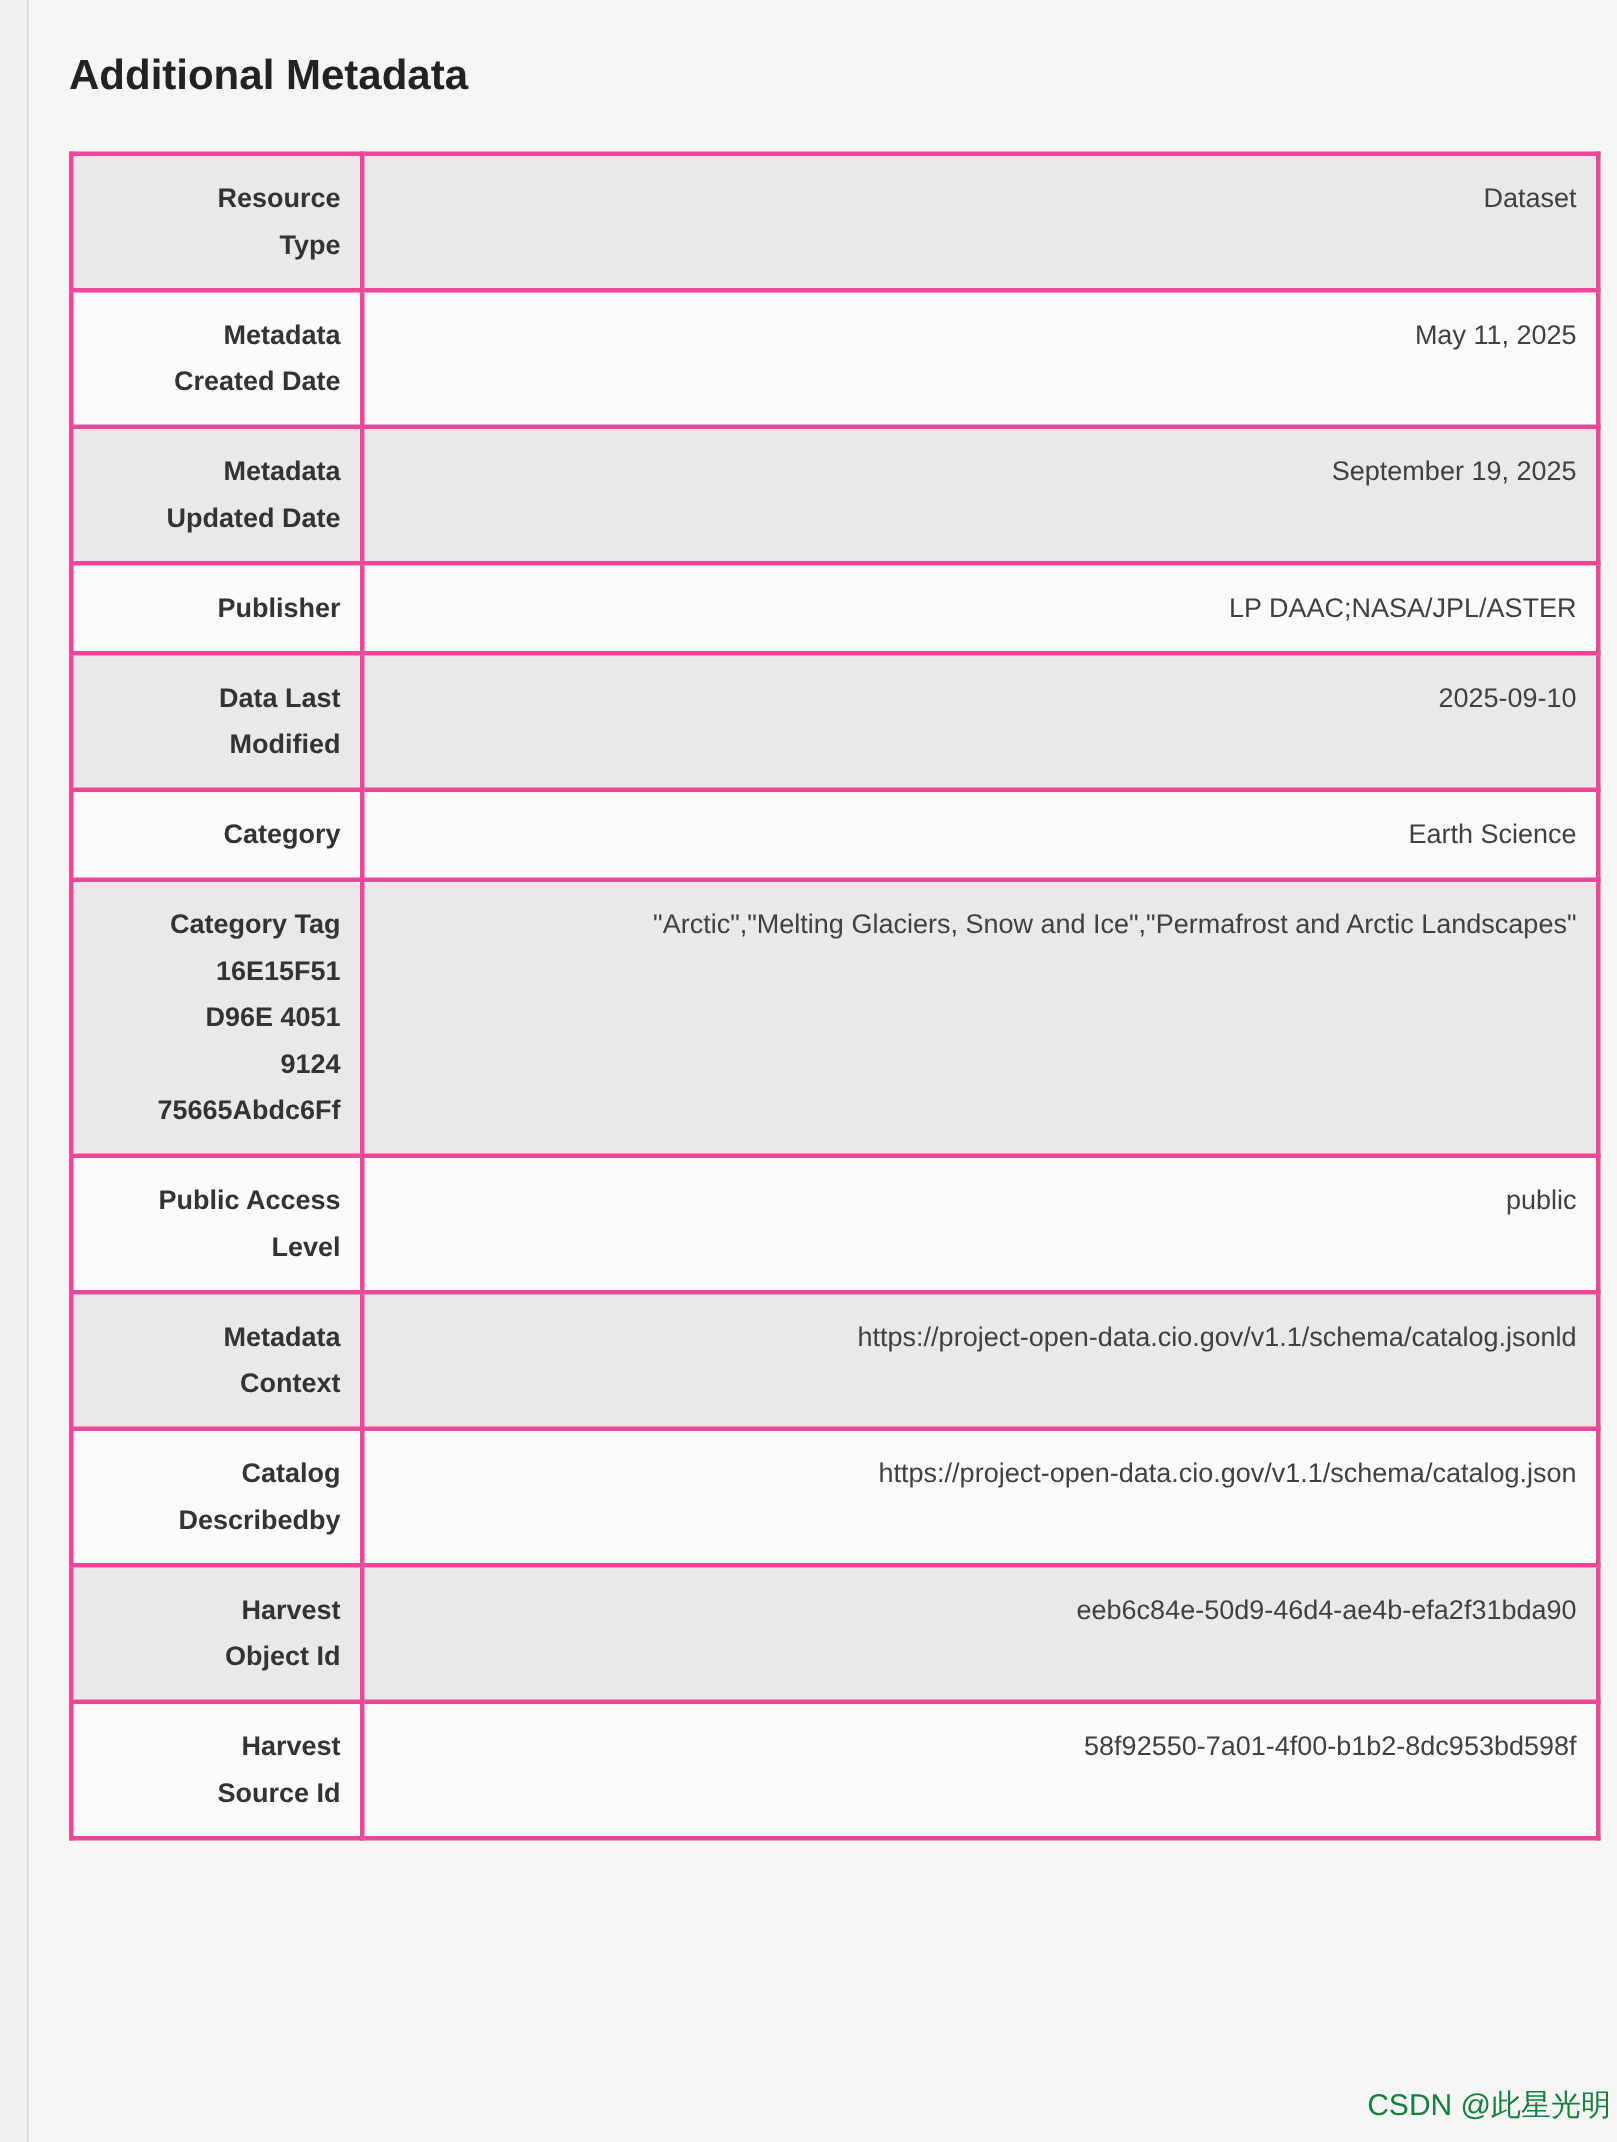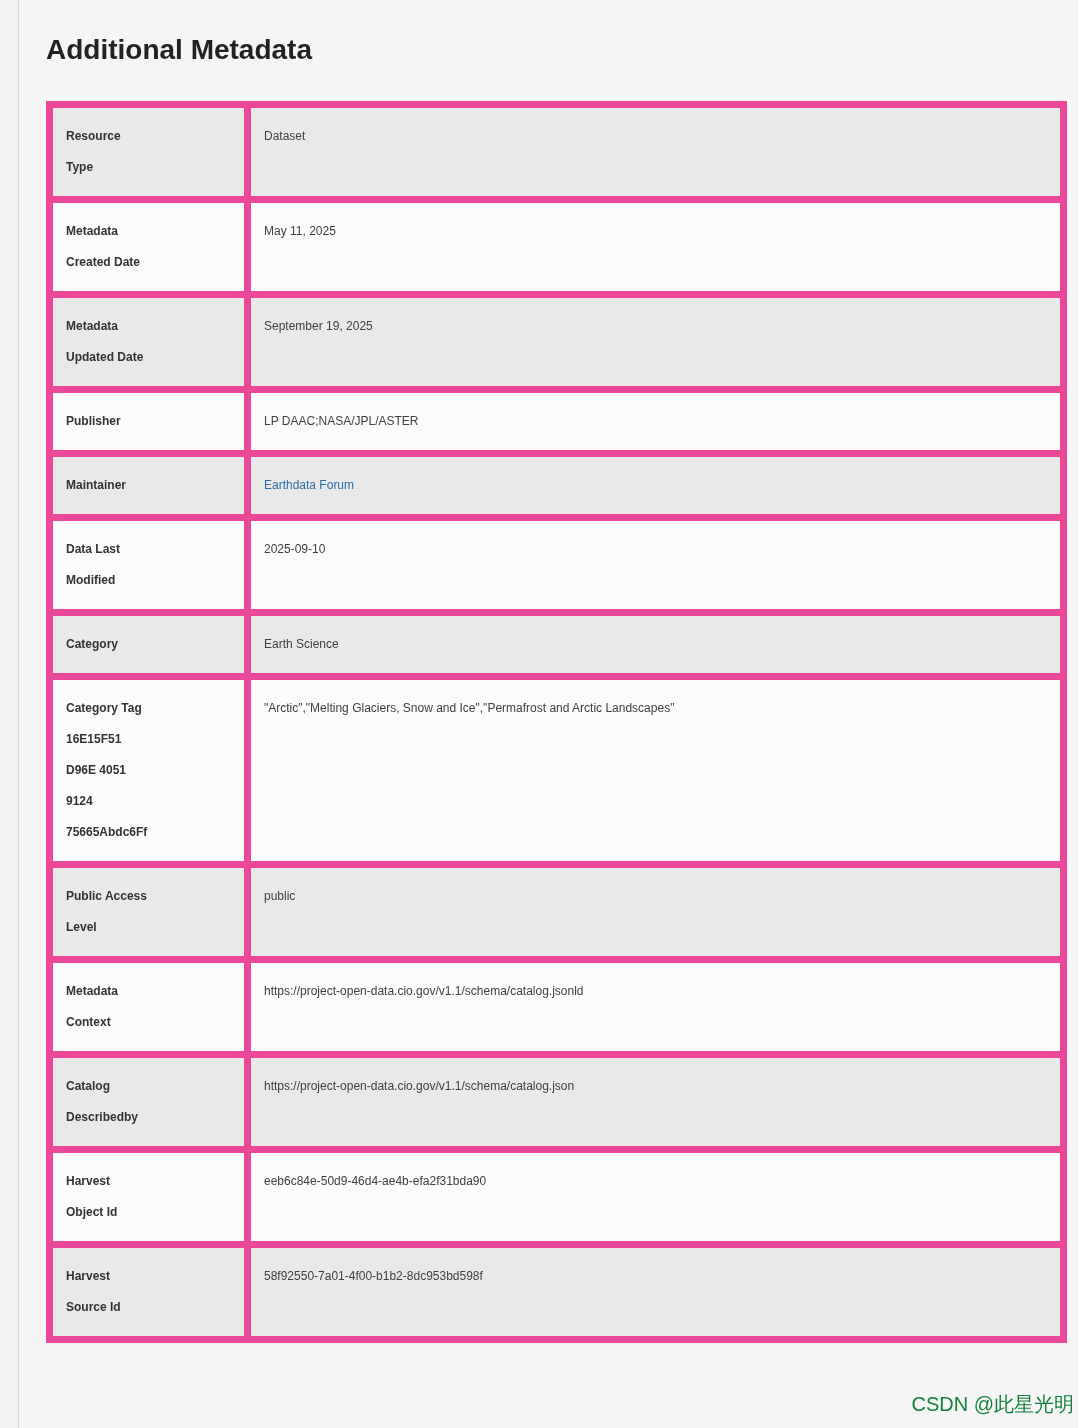--- a/index.html
+++ b/index.html
@@ -33,26 +33,26 @@
     line-height: 31px;
     font-weight: 700;
     color: #222222;
   }
   table.meta-table {
     border-collapse: collapse;
     table-layout: fixed;
     width: 1021px;
   }
   .meta-table th, .meta-table td {
-    border: 7px solid #ec4899;
+    border: 3px solid #ec4899;
     padding: 13px 13px;
-    font-size: 12px;
+    font-size: 18px;
     line-height: 31px;
     vertical-align: top;
-    text-align: left;
+    text-align: right;
     white-space: pre-line;
     overflow: hidden;
   }
   .meta-table th {
     width: 165px;
     font-weight: 700;
     color: #333333;
   }
   .meta-table td {
     color: #404040;
@@ -97,24 +97,20 @@
         <tr>
           <th>Metadata
 Updated Date</th>
           <td>September 19, 2025</td>
         </tr>
         <tr>
           <th>Publisher</th>
           <td>LP DAAC;NASA/JPL/ASTER</td>
         </tr>
         <tr>
-          <th>Maintainer</th>
-          <td><a href="#">Earthdata Forum</a></td>
-        </tr>
-        <tr>
           <th>Data Last
 Modified</th>
           <td>2025-09-10</td>
         </tr>
         <tr>
           <th>Category</th>
           <td>Earth Science</td>
         </tr>
         <tr>
           <th>Category Tag

